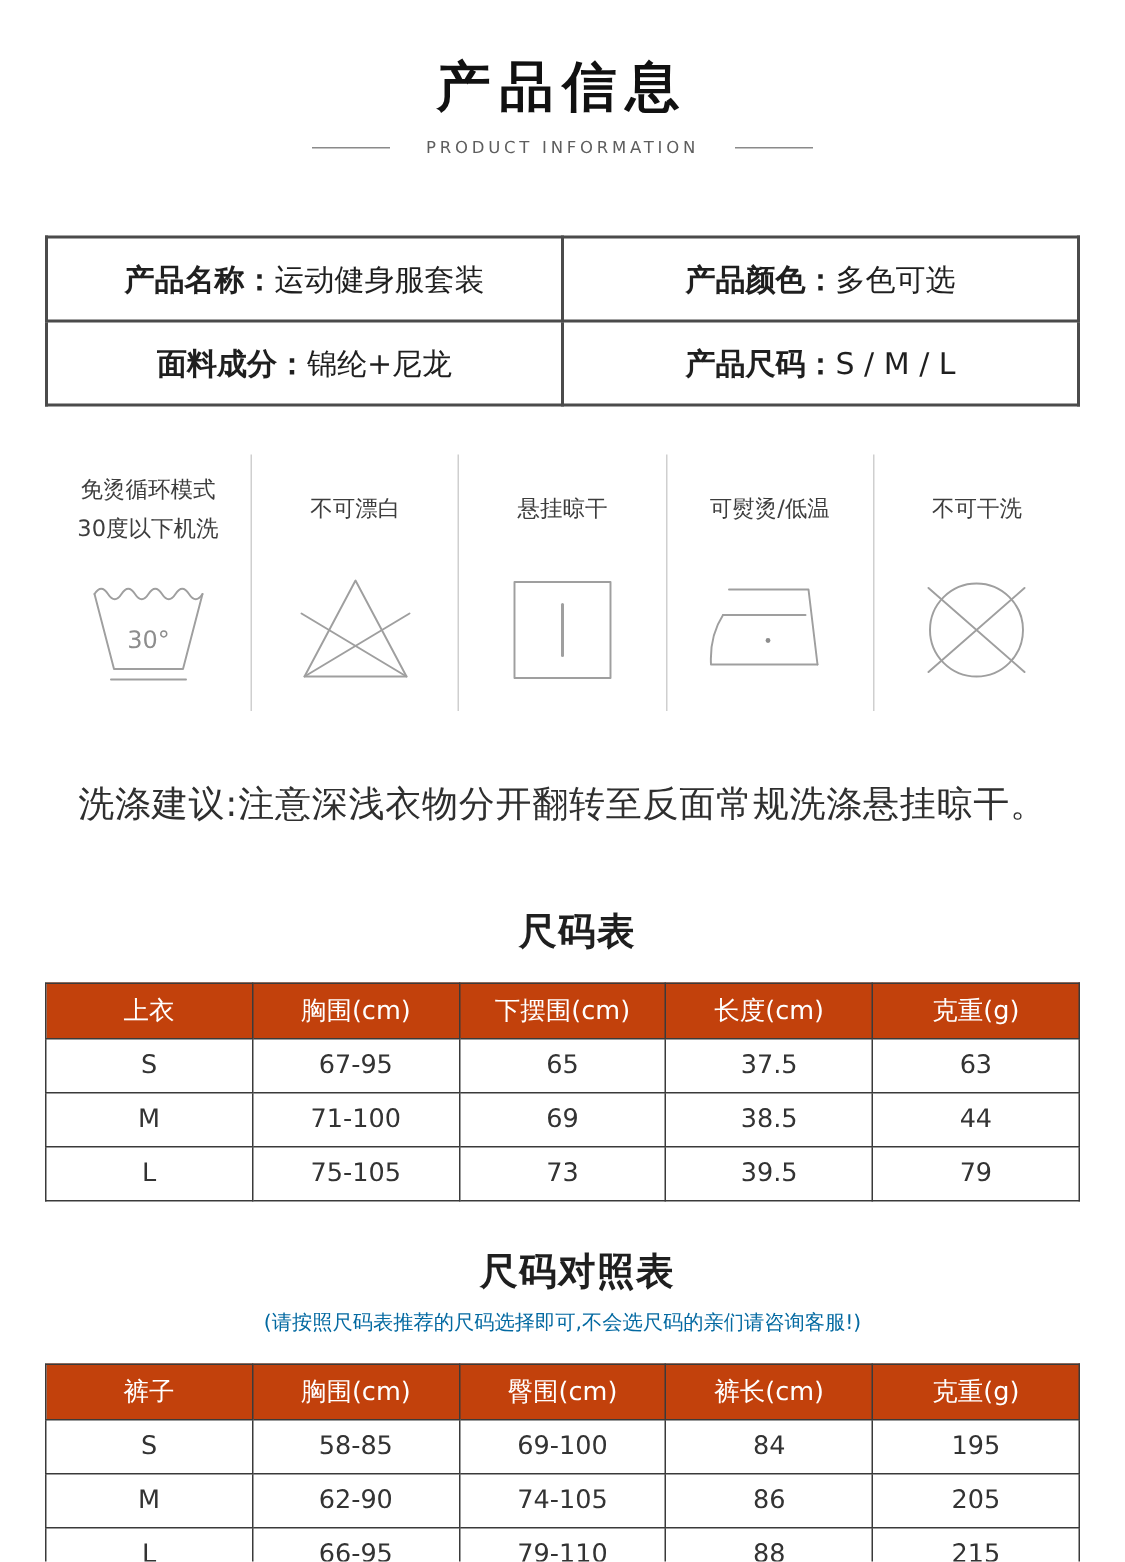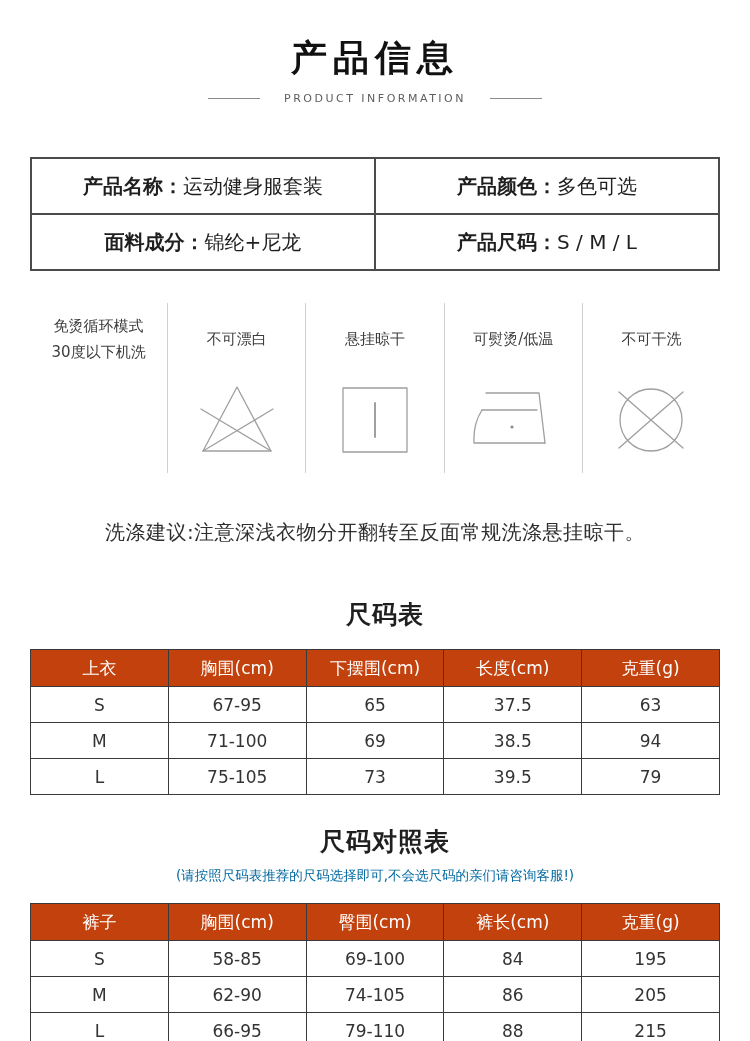--- a/index.html
+++ b/index.html
@@ -47,21 +47,21 @@
     justify-content: center; text-align: center;
     font-size: 15px; color: #3d3d3d; line-height: 1.75;
   }
   .care-icon { margin-top: 14px; }
   .care-icon svg { display: block; }
   .stroke { fill: none; stroke: #9f9f9f; stroke-width: 1.3; stroke-linejoin: round; stroke-linecap: round; }
   .icon-temp-text { fill: #8d8d8d; font-size: 16px; font-family: "DejaVu Sans", sans-serif; }
 
   
   .advice {
-    text-align: center; font-size: 20px; color: #2f2f2f;
+    text-align: center; font-size: 24px; color: #2f2f2f;
     margin-top: 46px; letter-spacing: 0.5px;
   }
 
   
   .section-title {
     text-align: center; font-size: 25px; font-weight: 600;
     color: #1f1f1f; margin-top: 52px; letter-spacing: 1px; padding-left: 20px;
   }
   .section-note {
     text-align: center; font-size: 13.5px; color: #0369a1; margin-top: 9px;
@@ -112,20 +112,28 @@
   </tbody>
 </table>
 
 <div class="care-row">
 
   <div class="care-item">
     <div class="care-label">
       <span>免烫循环模式</span>
       <span>30度以下机洗</span>
     </div>
+    <span class="care-icon">
+      <svg width="96" height="82" viewBox="0 0 96 82">
+        <path class="stroke" d="M12,16 q4.5,-7 9,0 t9,0 t9,0 t9,0 t9,0 t9,0 t9,0 t9,0"></path>
+        <path class="stroke" d="M12,16 L25,66 L71,66 L84,16"></path>
+        <text class="icon-temp-text" x="48" y="52" text-anchor="middle">30°</text>
+        <line class="stroke" x1="23" y1="73" x2="73" y2="73"></line>
+      </svg>
+    </span>
   </div>
 
   <div class="care-item">
     <div class="care-label">
       <span>不可漂白</span>
     </div>
     <span class="care-icon">
       <svg width="96" height="82" viewBox="0 0 96 82">
         <path class="stroke" d="M48,8 L14,72 L82,72 Z"></path>
         <line class="stroke" x1="12" y1="30" x2="82" y2="72"></line>
@@ -193,21 +201,21 @@
       <td>67-95</td>
       <td>65</td>
       <td>37.5</td>
       <td>63</td>
     </tr>
     <tr>
       <td>M</td>
       <td>71-100</td>
       <td>69</td>
       <td>38.5</td>
-      <td>94</td>
+      <td>44</td>
     </tr>
     <tr>
       <td>L</td>
       <td>75-105</td>
       <td>73</td>
       <td>39.5</td>
       <td>79</td>
     </tr>
   </tbody>
 </table>

